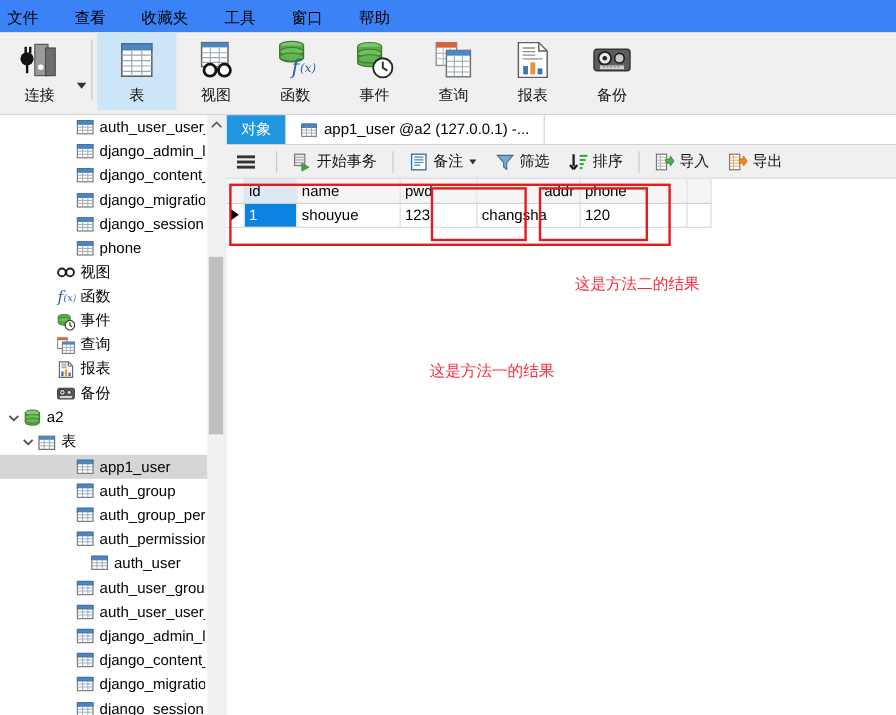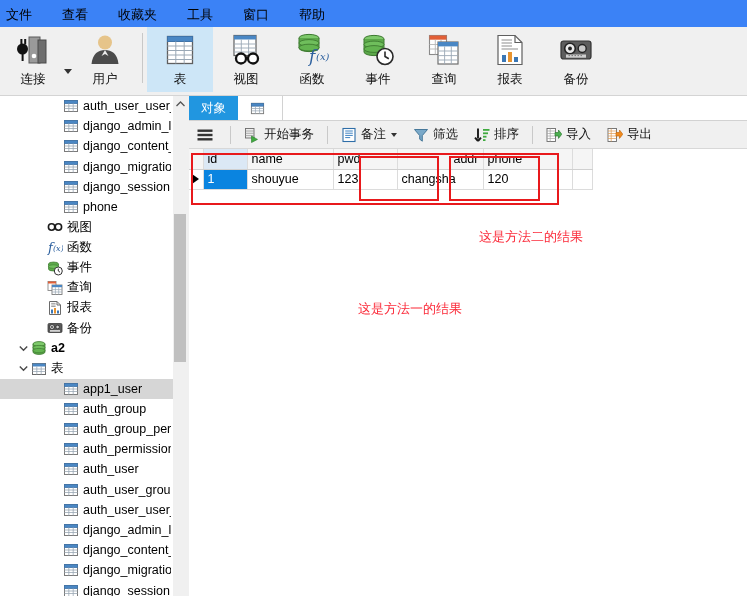--- a/index.html
+++ b/index.html
@@ -224,30 +224,20 @@
         <circle cx="18" cy="23" r="2.3" fill="#fff"></circle>
         <circle cx="6.5" cy="16" r="5.5" fill="#121212"></circle>
         <rect x="4.4" y="6" width="2" height="5.5" fill="#121212"></rect>
         <rect x="8.2" y="6" width="2" height="5.5" fill="#121212"></rect>
         <rect x="5.6" y="21" width="2" height="7" fill="#121212"></rect>
       </svg>
         </span>
         <span class="lbl">连接</span>
       </div>
       <div class="caret-down"></div>
-      <div class="rbtn">
-        <span class="glyph">
-          <svg width="34" height="34" viewBox="0 0 34 34">
-        <circle cx="17" cy="9.5" r="7" fill="#e6c48a"></circle>
-        <path d="M3.5 31 C4.5 20.5 10.5 17 17 17 C23.5 17 29.5 20.5 30.5 31 Z" fill="#4b4b4b"></path>
-        <path d="M17 17 L13.5 23 L17 21 L20.5 23 Z" fill="#ececec"></path>
-      </svg>
-        </span>
-        <span class="lbl">用户</span>
-      </div>
       <div class="rsep"></div>
       <div class="rbtn sel">
         <span class="glyph">
           <svg width="32" height="34" viewBox="0 0 32 34">
         <rect x="3.5" y="3.5" width="25" height="27" fill="#fff" stroke="#5f5f5f" stroke-width="1.3"></rect>
         <rect x="3.5" y="3.5" width="25" height="5" fill="#4a87c4" stroke="#3f73a8" stroke-width="1"></rect>
         <path d="M3.5 13 H28.5 M3.5 17.5 H28.5 M3.5 22 H28.5 M3.5 26.5 H28.5 M11.8 8.5 V30.5 M20.2 8.5 V30.5" stroke="#9aa8b5" stroke-width="1"></path>
       </svg>
         </span>
         <span class="lbl">表</span>
@@ -466,21 +456,21 @@
           <svg width="16" height="16" viewBox="0 0 16 16">
         <rect x="1" y="3.5" width="14" height="9" rx="1.2" fill="#5a5a5a" stroke="#3a3a3a" stroke-width="0.8"></rect>
         <circle cx="5" cy="7" r="2.4" fill="#e9e9e9" stroke="#2d2d2d" stroke-width="0.9"></circle>
         <circle cx="5" cy="7" r="0.9" fill="#2d2d2d"></circle>
         <circle cx="10.6" cy="7" r="1.8" fill="#cfcfcf" stroke="#2d2d2d" stroke-width="0.8"></circle>
         <rect x="3" y="10" width="10" height="1.8" fill="#d2d2d2"></rect>
       </svg>
         </span>
         <span class="tlabel">备份</span>
       </div>
-      <div class="tnode" style="padding-left: 16px; font-weight: bold;">
+      <div class="tnode" style="padding-left: 4px;">
         <span class="tw">
           <svg width="9" height="7" viewBox="0 0 9 7">
             <path d="M0.8 1.5 L4.5 5.2 L8.2 1.5" stroke="#4a4a4a" stroke-width="1.4" fill="none"></path>
           </svg>
         </span>
         <span class="ticon" style="display: inline-flex; align-items: center; justify-content: center;">
           <svg width="16" height="16" viewBox="0 0 16 16">
         <path d="M2 4 V12 a6 2.4 0 0 0 12 0 V4 Z" fill="#5ca84a" stroke="#3d7a30" stroke-width="0.8"></path>
         <ellipse cx="8" cy="4" rx="6" ry="2.4" fill="#7ec96b" stroke="#3d7a30" stroke-width="0.8"></ellipse>
         <ellipse cx="8" cy="7.6" rx="6" ry="2.2" fill="#6fbe5c" stroke="#3d7a30" stroke-width="0.7"></ellipse>
@@ -541,21 +531,21 @@
         <span class="tw"></span>
         <span class="ticon" style="display: inline-flex; align-items: center; justify-content: center;">
           <svg width="16" height="16" viewBox="0 0 16 16">
         <rect x="1.5" y="2.5" width="13" height="11" fill="#fff" stroke="#7b7b7b" stroke-width="1"></rect>
         <rect x="1.5" y="2.5" width="13" height="3" fill="#4a87c4" stroke="#3f73a8" stroke-width="0.8"></rect>
         <path d="M1.5 8 H14.5 M1.5 10.5 H14.5 M5.8 5.5 V13.5 M10.2 5.5 V13.5" stroke="#9aa8b5" stroke-width="0.8"></path>
       </svg>
         </span>
         <span class="tlabel">auth_permission</span>
       </div>
-      <div class="tnode" style="padding-left: 48px;">
+      <div class="tnode" style="padding-left: 20px; margin-left: 40px;">
         <span class="tw"></span>
         <span class="ticon" style="display: inline-flex; align-items: center; justify-content: center;">
           <svg width="16" height="16" viewBox="0 0 16 16">
         <rect x="1.5" y="2.5" width="13" height="11" fill="#fff" stroke="#7b7b7b" stroke-width="1"></rect>
         <rect x="1.5" y="2.5" width="13" height="3" fill="#4a87c4" stroke="#3f73a8" stroke-width="0.8"></rect>
         <path d="M1.5 8 H14.5 M1.5 10.5 H14.5 M5.8 5.5 V13.5 M10.2 5.5 V13.5" stroke="#9aa8b5" stroke-width="0.8"></path>
       </svg>
         </span>
         <span class="tlabel">auth_user</span>
       </div>
@@ -644,20 +634,21 @@
           <span>对象</span>
         </div>
         <div class="tab doc">
           <span class="tabicon" style="display: inline-flex; align-items: center; justify-content: center;">
             <svg width="15" height="15" viewBox="0 0 16 16">
         <rect x="1.5" y="2.5" width="13" height="11" fill="#fff" stroke="#7b7b7b" stroke-width="1"></rect>
         <rect x="1.5" y="2.5" width="13" height="3" fill="#4a87c4" stroke="#3f73a8" stroke-width="0.8"></rect>
         <path d="M1.5 8 H14.5 M1.5 10.5 H14.5 M5.8 5.5 V13.5 M10.2 5.5 V13.5" stroke="#9aa8b5" stroke-width="0.8"></path>
       </svg>
           </span>
+          <span>app1_user @a2 (127.0.0.1) -...</span>
         </div>
         <div class="tabfill"></div>
       </div>
 
     <div class="gridtoolbar" id="gridtoolbar">
         <div class="tbtn">
           <span class="ti" style="display: inline-flex; align-items: center; justify-content: center;">
             <svg width="16" height="12" viewBox="0 0 16 12">
         <rect x="0.5" y="0.5" width="15" height="2.4" fill="#333"></rect>
         <rect x="0.5" y="4.8" width="15" height="2.4" fill="#333"></rect>

